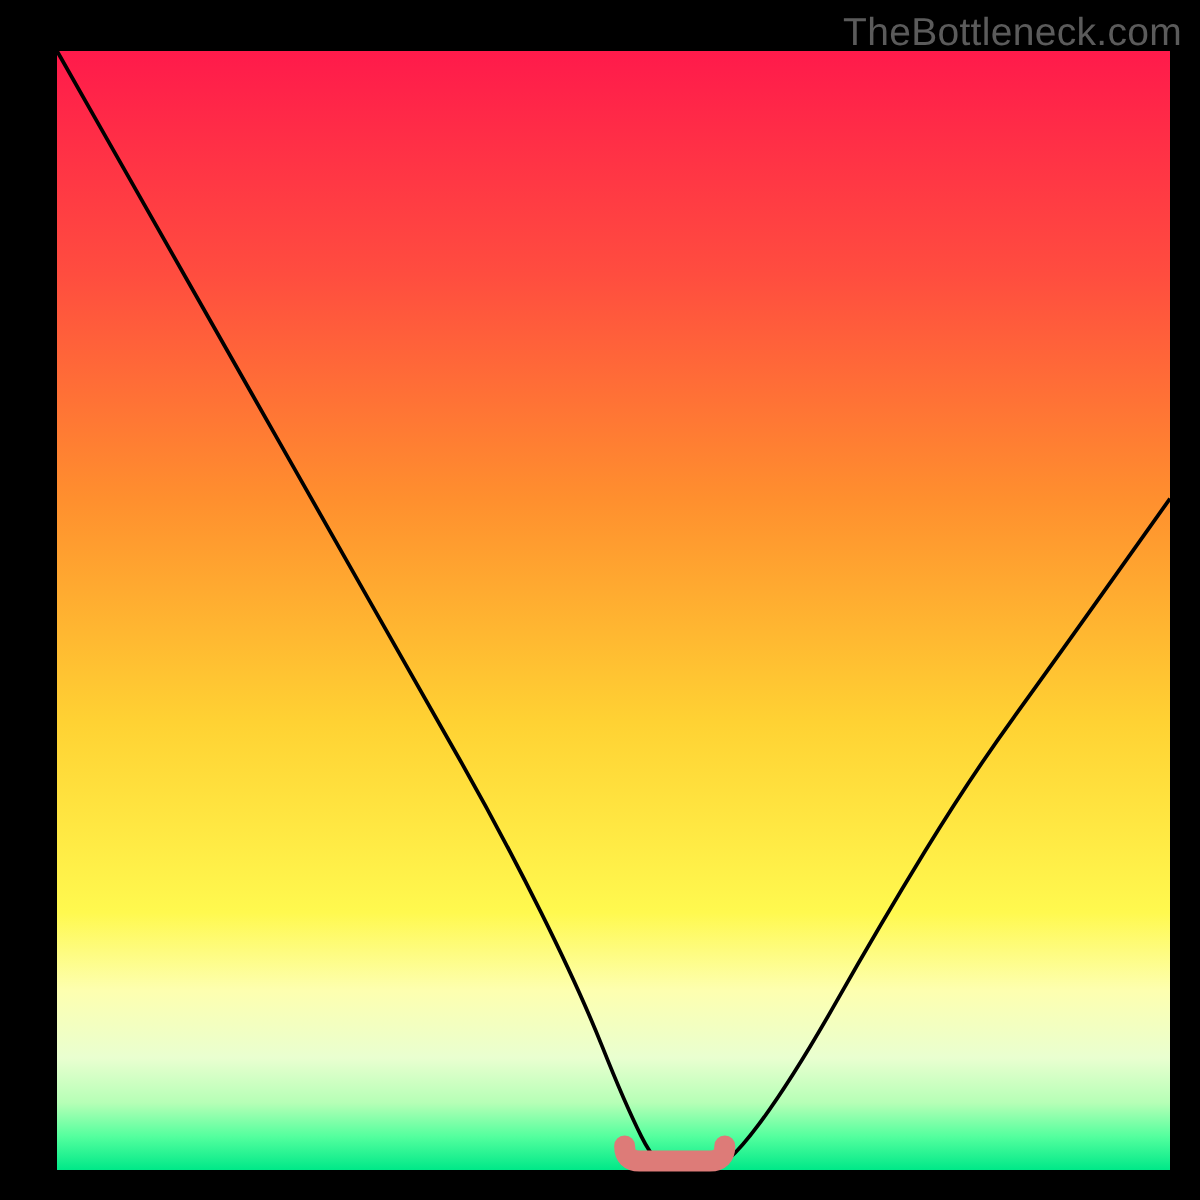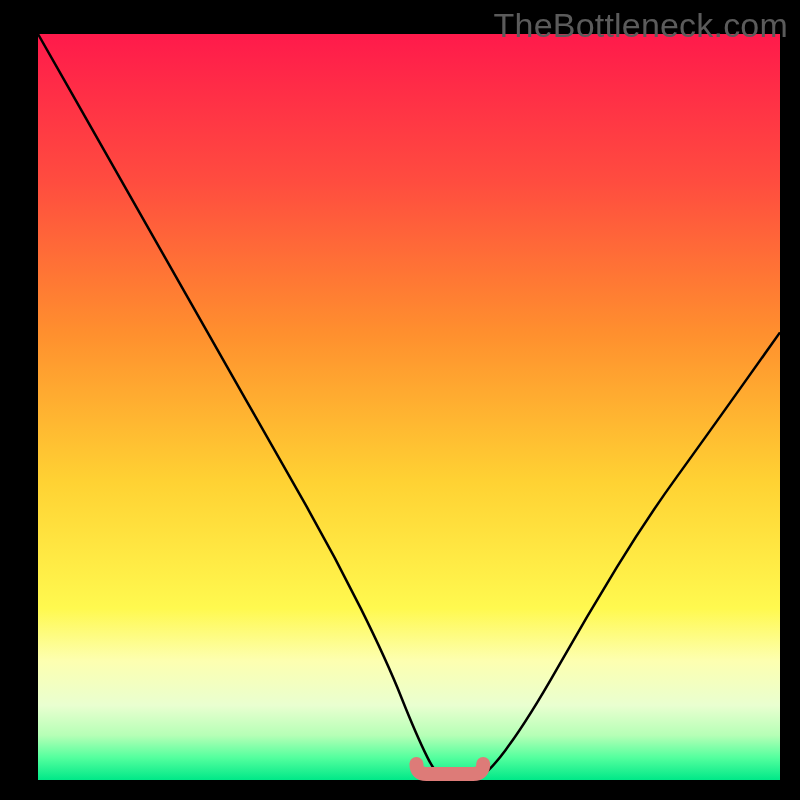--- a/index.html
+++ b/index.html
@@ -15,21 +15,21 @@
     position: relative;
     width: 800px;
     height: 800px;
     background: #000;
   }
   .watermark {
     position: absolute;
     top: 6px;
     right: 12px;
     color: #5b5b5b;
-    font-size: 34px;
+    font-size: 26px;
     font-weight: 500;
     z-index: 10;
     letter-spacing: 0.2px;
   }
   svg {
     position: absolute;
     top: 0;
     left: 0;
   }
 </style>

